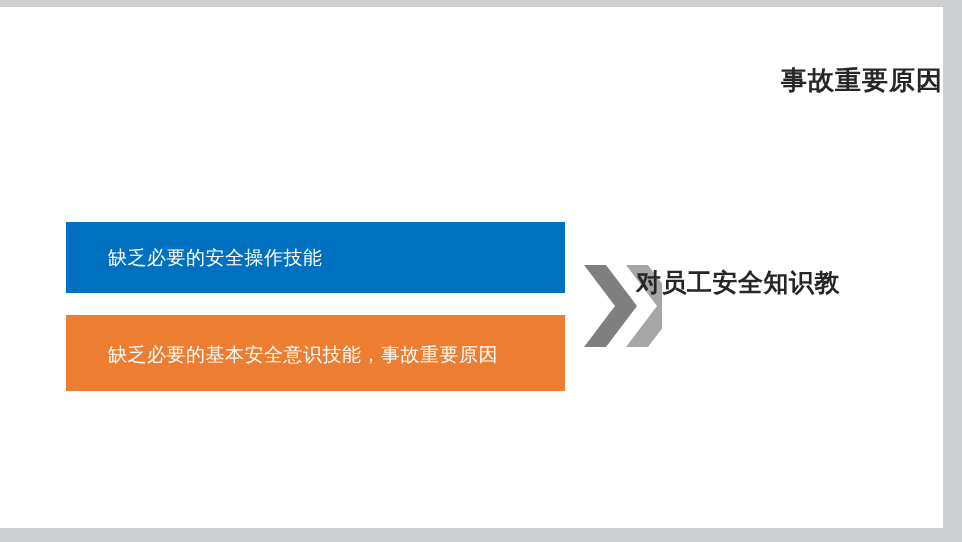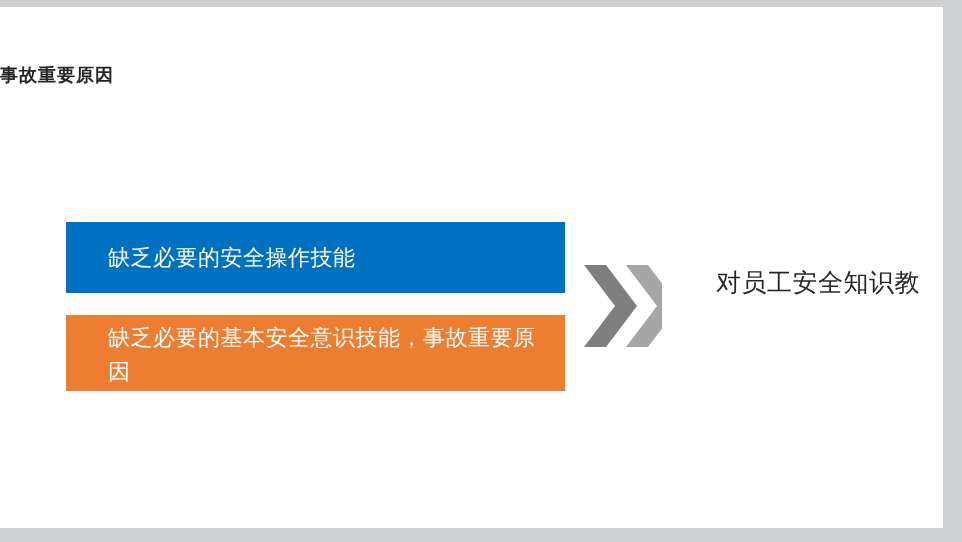--- a/index.html
+++ b/index.html
@@ -32,37 +32,37 @@
     background: #ffffff;
     overflow: hidden;
   }
 
   
   #slide-title {
     position: absolute;
     left: 0;
     top: 58px;
     width: 943px;
-    text-align: left;
-    font-size: 18px;
+    text-align: right;
+    font-size: 26px;
     font-weight: bold;
     color: #262626;
     letter-spacing: 1px;
     line-height: 1.2;
     white-space: nowrap;
   }
 
   
   .cause-box {
     position: absolute;
     left: 66px;
     width: 499px;
     box-sizing: border-box;
     color: #ffffff;
-    font-size: 22px;
+    font-size: 19px;
     line-height: 34px;
     letter-spacing: 0.5px;
     padding: 0 22px 0 42px;
     display: flex;
     flex-direction: column;
     justify-content: center;
   }
   #cause-box-1 {
     top: 215px;
     height: 71px;
@@ -84,25 +84,25 @@
     width: 82px;
     height: 86px;
   }
   #arrow-group svg {
     display: block;
   }
 
   
   #conclusion {
     position: absolute;
-    left: 716px;
+    left: 636px;
     top: 258px;
     width: 220px;
     font-size: 25px;
-    font-weight: normal;
+    font-weight: bold;
     color: #262626;
     line-height: 35px;
     letter-spacing: 0.5px;
   }
   .conclusion-line {
     display: block;
     white-space: nowrap;
   }
 </style>
 </head>

